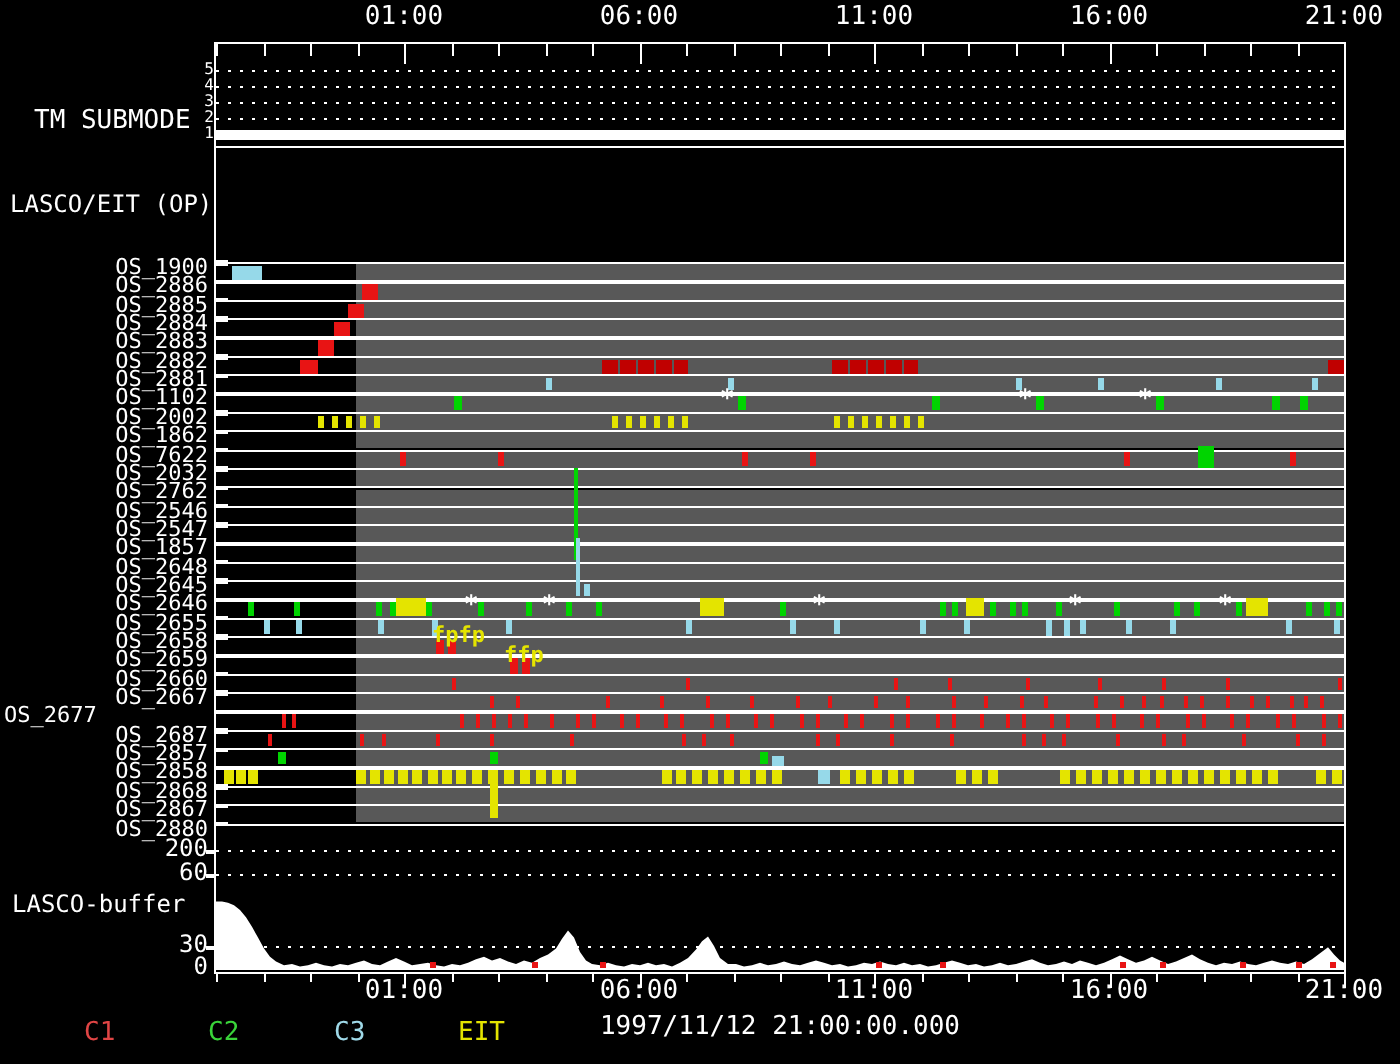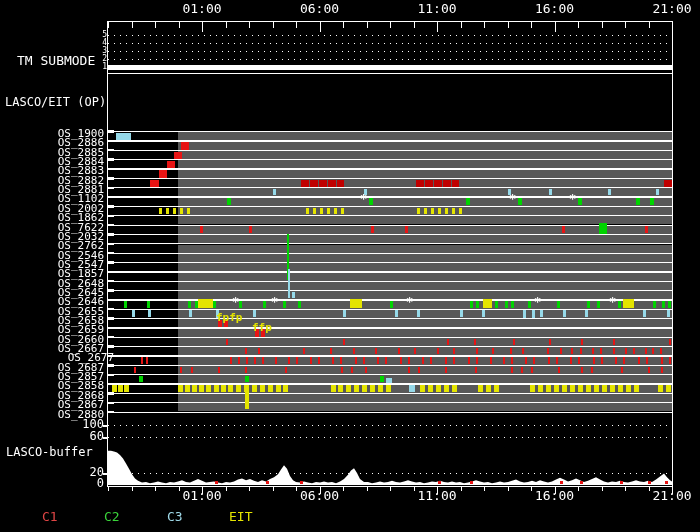--- a/index.html
+++ b/index.html
@@ -12,20 +12,21 @@
   #buffer-label{left:6px;top:445px;font-size:12px;}
   #footer-date{left:240px;top:506px;width:300px;text-align:center;font-size:13px;}
 </style>
 </head>
 <body>
 
 <div id="screen">
   <div class="abs lbl" id="tm-label">TM SUBMODE</div>
   <div class="abs lbl" id="op-label">LASCO/EIT (OP)</div>
   <div class="abs lbl" id="buffer-label">LASCO-buffer</div>
+  <div class="abs lbl" id="footer-date">1997/11/12 21:00:00.000</div>
 <div style="position: absolute; left: 107px; top: 21px; width: 1px; height: 466px; background: rgb(255, 255, 255);"></div>
     <div style="position: absolute; left: 672px; top: 21px; width: 1px; height: 466px; background: rgb(255, 255, 255);"></div>
     <div style="position: absolute; left: 108px; top: 21px; width: 565px; height: 1px; background: rgb(255, 255, 255);"></div>
     <div style="position: absolute; left: 108px; top: 22px; width: 1px; height: 6px; background: rgb(255, 255, 255);"></div>
     <div style="position: absolute; left: 132px; top: 22px; width: 1px; height: 6px; background: rgb(255, 255, 255);"></div>
     <div style="position: absolute; left: 155px; top: 22px; width: 1px; height: 6px; background: rgb(255, 255, 255);"></div>
     <div style="position: absolute; left: 179px; top: 22px; width: 1px; height: 6px; background: rgb(255, 255, 255);"></div>
     <div style="position: absolute; left: 202px; top: 22px; width: 1px; height: 10px; background: rgb(255, 255, 255);"></div>
     <div style="position: absolute; left: 226px; top: 22px; width: 1px; height: 6px; background: rgb(255, 255, 255);"></div>
     <div style="position: absolute; left: 249px; top: 22px; width: 1px; height: 6px; background: rgb(255, 255, 255);"></div>
@@ -302,21 +303,21 @@
     <div style="position: absolute; left: 600px; top: 347.85px; width: 2px; height: 6.5px; background: rgb(232, 20, 20);"></div>
     <div style="position: absolute; left: 613px; top: 347.85px; width: 2px; height: 6.5px; background: rgb(232, 20, 20);"></div>
     <div style="position: absolute; left: 625px; top: 347.85px; width: 2px; height: 6.5px; background: rgb(232, 20, 20);"></div>
     <div style="position: absolute; left: 633px; top: 347.85px; width: 2px; height: 6.5px; background: rgb(232, 20, 20);"></div>
     <div style="position: absolute; left: 645px; top: 347.85px; width: 2px; height: 6.5px; background: rgb(232, 20, 20);"></div>
     <div style="position: absolute; left: 652px; top: 347.85px; width: 2px; height: 6.5px; background: rgb(232, 20, 20);"></div>
     <div style="position: absolute; left: 660px; top: 347.85px; width: 2px; height: 6.5px; background: rgb(232, 20, 20);"></div>
     <div style="position: absolute; left: 108px; top: 355.4px; width: 564px; height: 1.3px; background: rgb(255, 255, 255);"></div>
     <div style="position: absolute; left: 178px; top: 356.7px; width: 494px; height: 8.05px; background: rgb(88, 88, 88);"></div>
     <div style="position: absolute; left: 108px; top: 354.8px; width: 6px; height: 2.4px; background: rgb(255, 255, 255);"></div>
-    <div style="position: absolute; left: 12px; top: 353.4px; width: 102px; height: 11px; font-size: 11px; line-height: 10px; white-space: pre; text-align: right; color: rgb(255, 255, 255);">OS_2677</div>
+    <div style="position: absolute; left: 2px; top: 353.4px; width: 102px; height: 11px; font-size: 11px; line-height: 10px; white-space: pre; text-align: left; color: rgb(255, 255, 255);">OS_2677</div>
     <div style="position: absolute; left: 141px; top: 357.2px; width: 2px; height: 6.5px; background: rgb(232, 20, 20);"></div>
     <div style="position: absolute; left: 146px; top: 357.2px; width: 2px; height: 6.5px; background: rgb(232, 20, 20);"></div>
     <div style="position: absolute; left: 230px; top: 357.2px; width: 2px; height: 6.5px; background: rgb(232, 20, 20);"></div>
     <div style="position: absolute; left: 238px; top: 357.2px; width: 2px; height: 6.5px; background: rgb(232, 20, 20);"></div>
     <div style="position: absolute; left: 246px; top: 357.2px; width: 2px; height: 6.5px; background: rgb(232, 20, 20);"></div>
     <div style="position: absolute; left: 254px; top: 357.2px; width: 2px; height: 6.5px; background: rgb(232, 20, 20);"></div>
     <div style="position: absolute; left: 262px; top: 357.2px; width: 2px; height: 6.5px; background: rgb(232, 20, 20);"></div>
     <div style="position: absolute; left: 275px; top: 357.2px; width: 2px; height: 6.5px; background: rgb(232, 20, 20);"></div>
     <div style="position: absolute; left: 288px; top: 357.2px; width: 2px; height: 6.5px; background: rgb(232, 20, 20);"></div>
     <div style="position: absolute; left: 296px; top: 357.2px; width: 2px; height: 6.5px; background: rgb(232, 20, 20);"></div>
@@ -452,27 +453,27 @@
     <div style="position: absolute; left: 2px; top: 400.15px; width: 102px; height: 11px; font-size: 11px; line-height: 10px; white-space: pre; text-align: right; color: rgb(255, 255, 255);">OS_2867</div>
     <div style="position: absolute; left: 108px; top: 411.5px; width: 564px; height: 1.3px; background: rgb(255, 255, 255);"></div>
     <div style="position: absolute; left: 108px; top: 410.9px; width: 6px; height: 2.4px; background: rgb(255, 255, 255);"></div>
     <div style="position: absolute; left: 2px; top: 409.5px; width: 102px; height: 11px; font-size: 11px; line-height: 10px; white-space: pre; text-align: right; color: rgb(255, 255, 255);">OS_2880</div>
     <div style="position: absolute; left: 287px; top: 234px; width: 2px; height: 46px; background: rgb(0, 212, 0);"></div>
     <div style="position: absolute; left: 288px; top: 269px; width: 2px; height: 29px; background: rgb(150, 217, 233);"></div>
     <div style="position: absolute; left: 245px; top: 385px; width: 4px; height: 24px; background: rgb(228, 228, 0);"></div>
     <div style="position: absolute; left: 216px; top: 313px; width: 40px; height: 12px; font-size: 11px; line-height: 10px; white-space: pre; color: rgb(228, 228, 0); font-weight: bold;">fpfp</div>
     <div style="position: absolute; left: 252px; top: 323px; width: 40px; height: 12px; font-size: 11px; line-height: 10px; white-space: pre; color: rgb(228, 228, 0); font-weight: bold;">ffp</div>
     <div style="position: absolute; left: 108px; top: 425px; width: 564px; height: 1px; background-image: repeating-linear-gradient(to right, rgb(255, 255, 255) 0px, rgb(255, 255, 255) 1.5px, transparent 1.5px, transparent 6px);"></div>
-    <div style="position: absolute; left: 60px; top: 419px; width: 44px; height: 12px; font-size: 12px; line-height: 11px; white-space: pre; text-align: right; color: rgb(255, 255, 255);">100</div>
+    <div style="position: absolute; left: 60px; top: 419px; width: 44px; height: 12px; font-size: 12px; line-height: 11px; white-space: pre; text-align: right; color: rgb(255, 255, 255);">200</div>
     <div style="position: absolute; left: 103px; top: 425px; width: 5px; height: 1.5px; background: rgb(255, 255, 255);"></div>
     <div style="position: absolute; left: 108px; top: 437px; width: 564px; height: 1px; background-image: repeating-linear-gradient(to right, rgb(255, 255, 255) 0px, rgb(255, 255, 255) 1.5px, transparent 1.5px, transparent 6px);"></div>
     <div style="position: absolute; left: 60px; top: 431px; width: 44px; height: 12px; font-size: 12px; line-height: 11px; white-space: pre; text-align: right; color: rgb(255, 255, 255);">60</div>
     <div style="position: absolute; left: 103px; top: 437px; width: 5px; height: 1.5px; background: rgb(255, 255, 255);"></div>
     <div style="position: absolute; left: 108px; top: 473px; width: 564px; height: 1px; background-image: repeating-linear-gradient(to right, rgb(255, 255, 255) 0px, rgb(255, 255, 255) 1.5px, transparent 1.5px, transparent 6px);"></div>
-    <div style="position: absolute; left: 60px; top: 467px; width: 44px; height: 12px; font-size: 12px; line-height: 11px; white-space: pre; text-align: right; color: rgb(255, 255, 255);">20</div>
+    <div style="position: absolute; left: 60px; top: 467px; width: 44px; height: 12px; font-size: 12px; line-height: 11px; white-space: pre; text-align: right; color: rgb(255, 255, 255);">30</div>
     <div style="position: absolute; left: 103px; top: 473px; width: 5px; height: 1.5px; background: rgb(255, 255, 255);"></div>
     <div style="position: absolute; left: 60px; top: 478px; width: 44px; height: 12px; font-size: 12px; line-height: 11px; white-space: pre; text-align: right; color: rgb(255, 255, 255);">0</div>
     <svg width="566" height="66" style="position: absolute; left: 107px; top: 420px;">
       <path d="M0,65 L1,30.8 L4,30.8 L7,31.4 L10,32.6 L13,35.0 L16,38.6 L19,43.4 L22,48.8 L25,54.2 L28,58.4 L31,60.8 L35,62.6 L39,62.0 L43,63.2 L47,62.6 L51,61.4 L55,62.6 L59,63.2 L63,62.0 L67,62.6 L71,61.4 L75,60.2 L79,62.0 L83,62.6 L87,60.8 L91,59.0 L95,60.8 L99,62.6 L103,62.0 L107,61.4 L111,62.6 L115,63.2 L119,62.0 L123,62.6 L127,61.4 L131,59.6 L135,58.4 L139,60.2 L143,59.0 L147,60.8 L151,62.0 L155,60.2 L159,61.4 L163,59.0 L167,57.2 L171,54.2 L174,49.4 L177,45.2 L180,48.8 L183,56.0 L186,60.2 L189,62.0 L193,62.6 L197,61.4 L201,62.6 L205,63.2 L209,62.0 L213,62.6 L217,61.4 L221,62.6 L225,62.0 L229,63.2 L233,61.4 L237,59.0 L241,54.8 L244,50.6 L247,48.2 L250,53.0 L253,59.0 L257,62.0 L261,62.0 L265,63.2 L269,62.6 L273,61.4 L277,62.6 L281,62.0 L285,60.8 L289,62.0 L293,62.6 L297,61.4 L301,60.2 L305,61.4 L309,62.6 L313,62.0 L317,63.2 L321,62.6 L325,61.4 L329,62.0 L333,60.8 L337,62.0 L341,62.6 L345,61.4 L349,62.6 L353,62.0 L357,63.2 L361,62.6 L365,61.4 L369,60.2 L373,61.4 L377,62.6 L381,62.0 L385,63.2 L389,62.6 L393,61.4 L397,62.6 L401,62.0 L405,60.8 L409,59.6 L413,61.4 L417,62.6 L421,62.0 L425,60.8 L429,62.0 L433,60.2 L437,61.4 L441,62.6 L445,61.4 L449,59.6 L453,57.8 L457,59.6 L461,61.4 L465,60.2 L469,58.4 L473,60.2 L477,62.0 L481,60.8 L485,59.0 L489,57.2 L493,59.6 L497,61.4 L501,62.6 L505,61.4 L509,62.0 L513,60.8 L517,62.0 L521,62.6 L525,61.4 L529,60.2 L533,61.4 L537,62.0 L541,60.8 L545,62.0 L549,59.6 L553,56.6 L557,53.6 L560,57.2 L563,60.2 L565,61.4 L565,65 Z" fill="#ffffff"></path>
     </svg>
     <div style="position: absolute; left: 215px; top: 481px; width: 3px; height: 3px; background: rgb(232, 20, 20);"></div>
     <div style="position: absolute; left: 266px; top: 481px; width: 3px; height: 3px; background: rgb(232, 20, 20);"></div>
     <div style="position: absolute; left: 300px; top: 481px; width: 3px; height: 3px; background: rgb(232, 20, 20);"></div>
     <div style="position: absolute; left: 438px; top: 481px; width: 3px; height: 3px; background: rgb(232, 20, 20);"></div>
     <div style="position: absolute; left: 470px; top: 481px; width: 3px; height: 3px; background: rgb(232, 20, 20);"></div>

